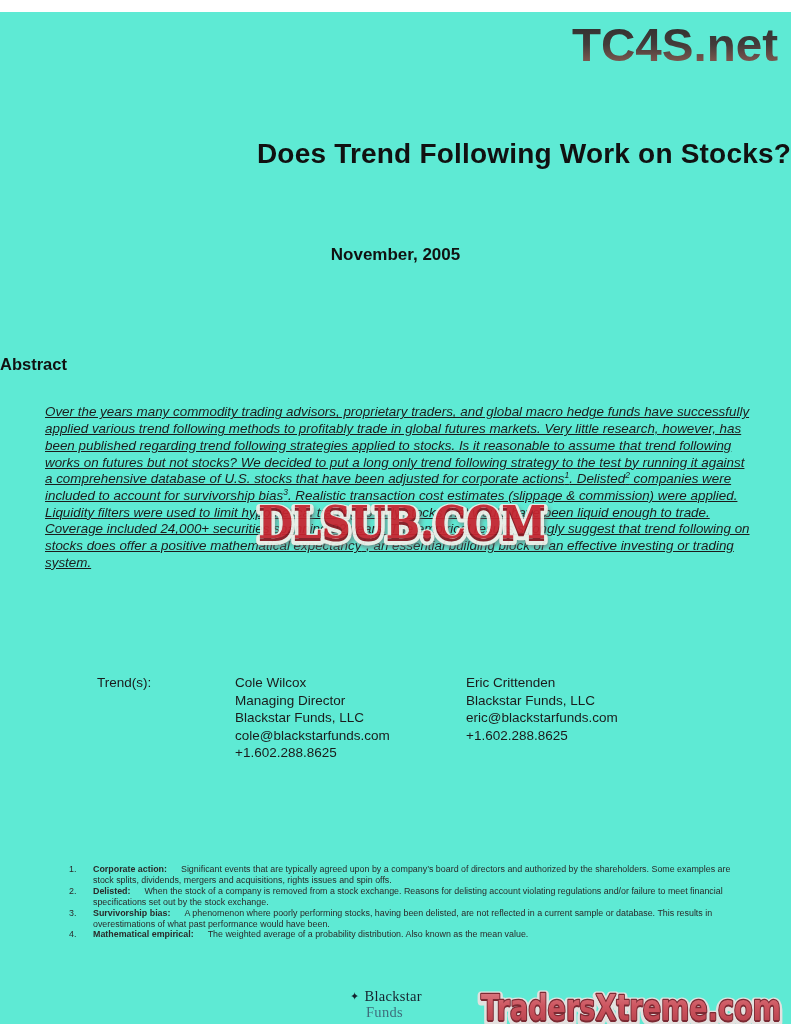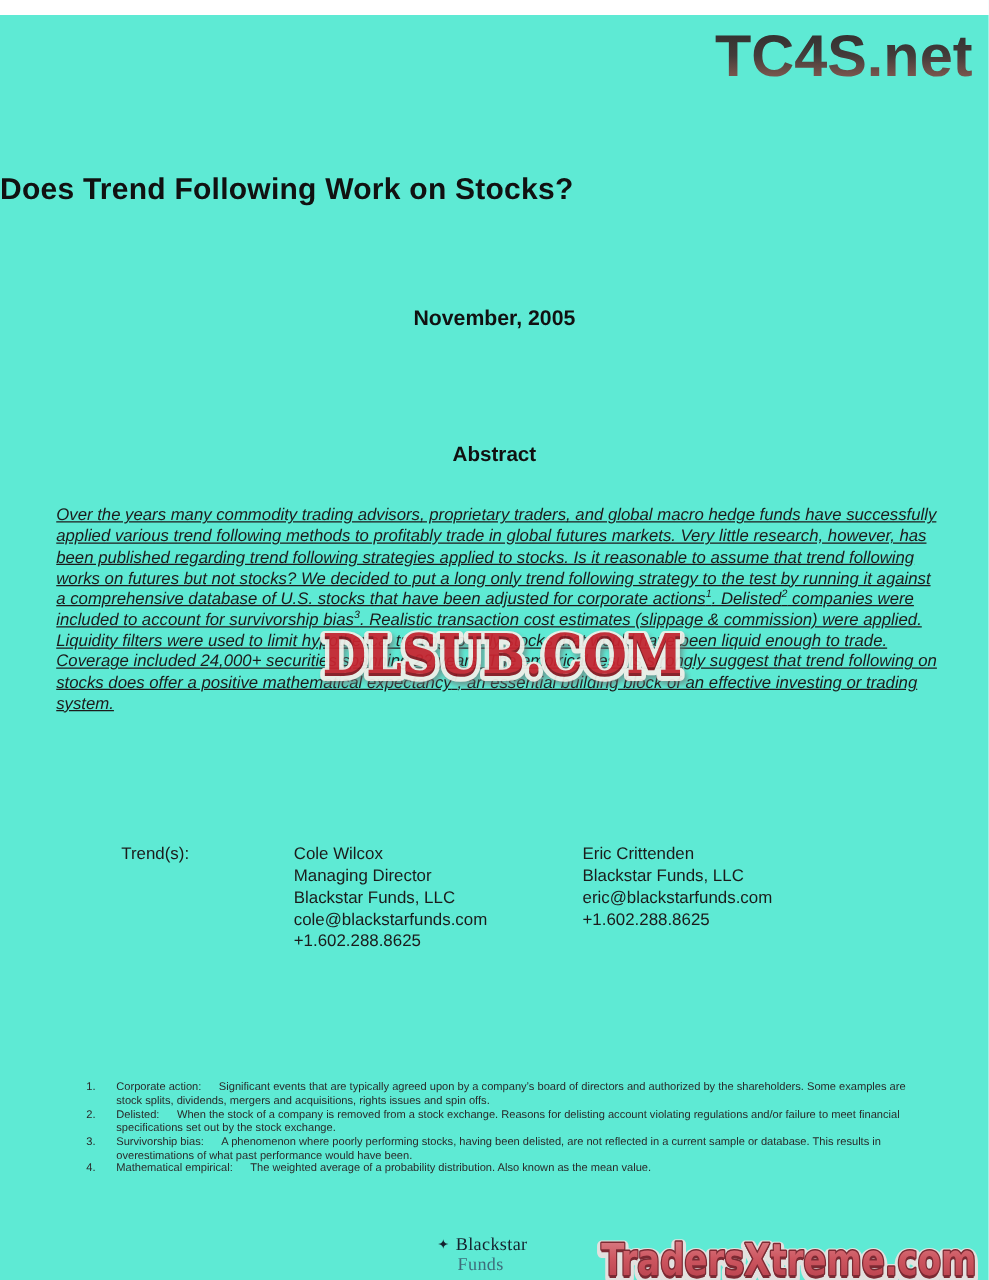--- a/index.html
+++ b/index.html
@@ -8,31 +8,31 @@
     background:#5eead4; overflow:hidden;
     font-family:"Liberation Sans", sans-serif; color:#1a1a1a;
   }
 
   
   .wm-tc4s { position:absolute; top:1px; left:560px; }
 
   
   .doc-title {
     position:absolute; top:126px; left:0; width:100%;
-    text-align:left; font-size:24px; font-weight:bold; letter-spacing:0.2px; color:#111;
+    text-align:right; font-size:28px; font-weight:bold; letter-spacing:0.2px; color:#111;
   }
   .doc-date {
     position:absolute; top:233px; left:0; width:100%;
     text-align:center; font-size:17px; font-weight:bold; color:#111;
   }
 
   
   .abs-heading {
     position:absolute; top:343px; left:0; width:100%;
-    text-align:center; font-size:16.5px; font-weight:bold; color:#111;
+    font-size:16.5px; font-weight:bold; color:#111;
   }
   .abs-body {
     position:absolute; top:379px; left:45px; width:707px;
     font-style:italic; font-size:13.4px; line-height:16.7px; color:#1c1c1c;
     text-align:left;
     text-decoration:underline;
   }
   .abs-body sup { font-size:8.5px; line-height:0; vertical-align:super; }
 
   
@@ -51,21 +51,21 @@
   .a-col div { white-space:nowrap; }
 
   
   .footnotes {
     position:absolute; top:852px; left:69px; width:673px;
     font-size:8.9px; line-height:10.9px; color:#2a2a2a;
   }
   .fn-row { display:flex; }
   .fn-num { width:24px; flex:none; }
   .fn-text { flex:1; }
-  .fn-term { font-weight:normal; padding-right:14px; }
+  .fn-term { font-weight:bold; padding-right:14px; }
 
   
   .blackstar {
     position:absolute; top:977px; left:350px;
     font-family:"Liberation Serif", serif; font-size:14.5px;
     color:#15222e; line-height:15.5px; letter-spacing:0.3px;
   }
   .bs-row { display:flex; align-items:center; }
   .bs-star { font-size:11px; margin-right:5px; color:#15222e; }
   .bs-sub { color:#3e6d7b; margin-left:16px; }

